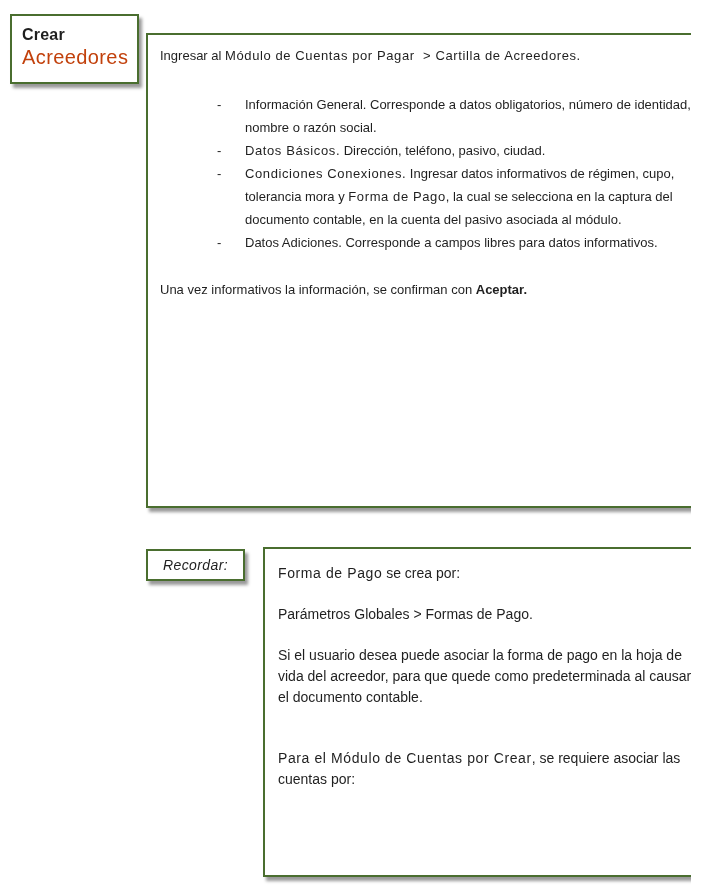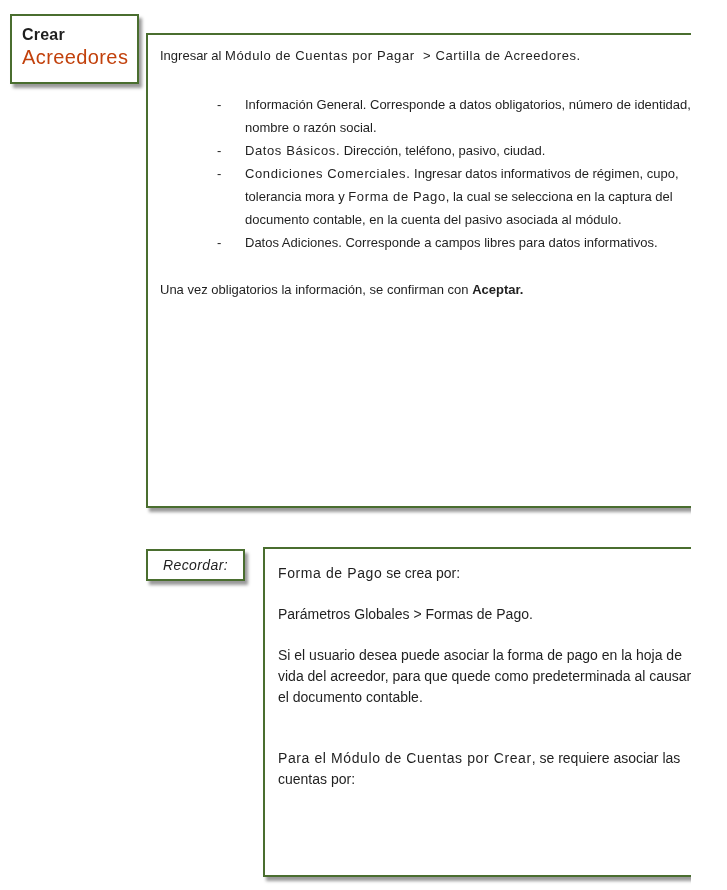--- a/index.html
+++ b/index.html
@@ -55,29 +55,29 @@
       <div class="bullet">
           <span class="dash">-</span>
           <span class="btext"><span class="term"></span><span>Información General. Corresponde a datos obligatorios, número de identidad, nombre o razón social.</span></span>
         </div>
       <div class="bullet">
           <span class="dash">-</span>
           <span class="btext"><span class="term">Datos Básicos.</span><span> Dirección, teléfono, pasivo, ciudad.</span></span>
         </div>
       <div class="bullet">
           <span class="dash">-</span>
-          <span class="btext"><span class="term">Condiciones Comerciales.</span><span> Ingresar datos informativos de régimen, cupo, tolerancia mora y </span><span class="term">Forma de Pago</span><span>, la cual se selecciona en la captura del documento contable, en la cuenta del pasivo asociada al módulo.</span></span>
+          <span class="btext"><span class="term">Condiciones Conexiones.</span><span> Ingresar datos informativos de régimen, cupo, tolerancia mora y </span><span class="term">Forma de Pago</span><span>, la cual se selecciona en la captura del documento contable, en la cuenta del pasivo asociada al módulo.</span></span>
         </div>
       <div class="bullet">
           <span class="dash">-</span>
           <span class="btext"><span class="term"></span><span>Datos Adiciones. Corresponde a campos libres para datos informativos.</span></span>
         </div>
     </div>
 
-    <p class="p-final"><span>Una vez obligatorios la información, se confirman con </span><b>Aceptar.</b></p>
+    <p class="p-final"><span>Una vez informativos la información, se confirman con </span><b>Aceptar.</b></p>
   </div>
 
   <div class="box recordar-box">
       <span>Recordar:</span>
     </div>
 
   <div class="box bottom-box">
     <p><span class="term">Forma de Pago</span><span> se crea por:</span></p>
     <p><span>Parámetros Globales &gt; Formas de Pago.</span></p>
     <p class="p-bigap"><span>Si el usuario desea puede asociar la forma de pago en la hoja de vida del acreedor, para que quede como predeterminada al causar el documento contable.</span></p>

